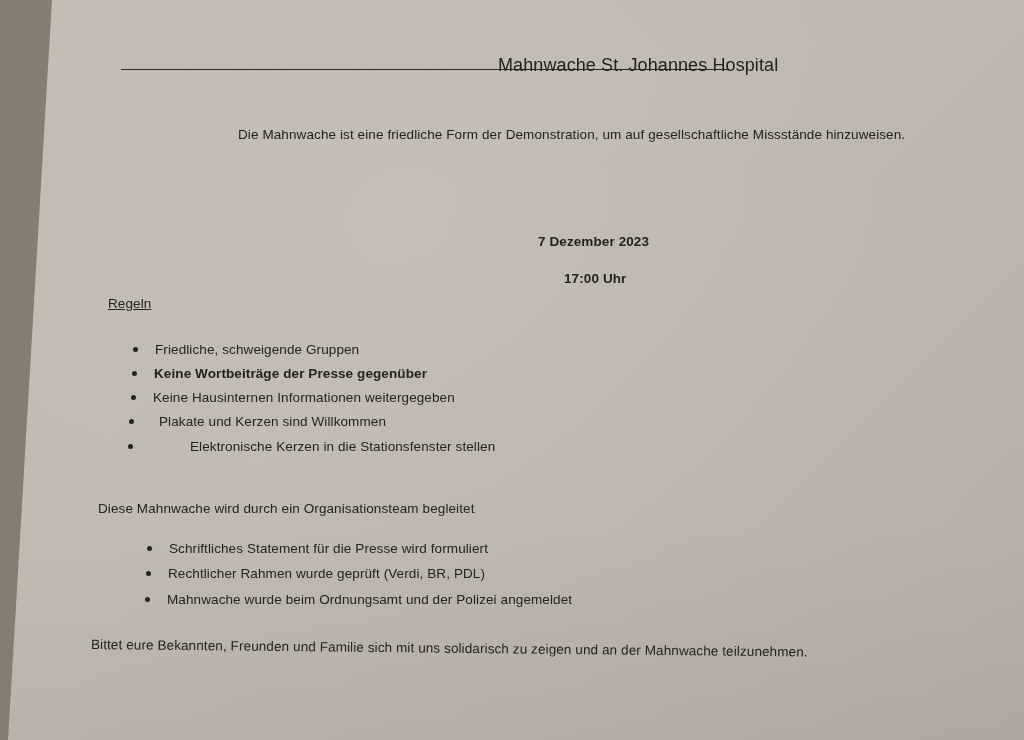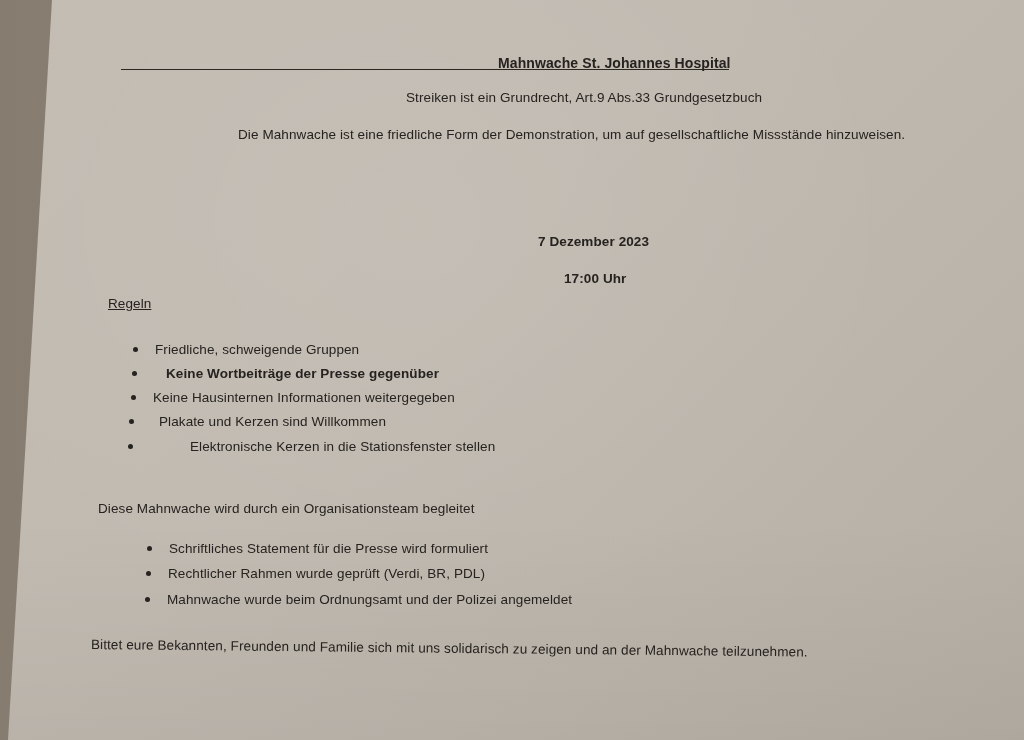--- a/index.html
+++ b/index.html
@@ -43,52 +43,51 @@
     }
     .abs { position: absolute; white-space: nowrap; }
     .title-rule {
       position: absolute;
       left: 121px; top: 69px;
       width: 608px; height: 1px;
       background: #2a2622;
     }
     .title {
       left: 498px; top: 55px;
-      font-weight: bold;
-      font-size: 14px;
+      font-weight: normal;
+      font-size: 18px;
     }
     .subtitle { left: 406px; top: 90px; }
     .intro { left: 238px; top: 127px; }
     .location { left: 443px; top: 198px; font-weight: bold; }
     .date { left: 538px; top: 234px; font-weight: bold; }
     .time { left: 564px; top: 271px; font-weight: bold; }
     .rules-heading { left: 108px; top: 296px; text-decoration: underline; }
     .bullet-row { position: absolute; white-space: nowrap; display: flex; align-items: center; }
     .bullet-dot {
       display: inline-block;
       width: 5px; height: 5px;
       border-radius: 50%;
       background: #25221f;
       margin-right: 17px;
     }
-    .bold { font-weight: bold; gap: 12px; }
+    .bold { font-weight: bold; }
     .team-heading { left: 98px; top: 501px; }
     .closing { left: 91px; top: 637px; transform: rotate(0.6deg); transform-origin: left center; }
   </style>
 </head>
 <body>
 
 <div class="backdrop"></div>
 <div class="paper"></div>
 <div class="paper-shade"></div>
 
 <div class="doc">
   <div class="title-rule"></div>
   <div class="abs title">Mahnwache St. Johannes Hospital</div>
-  <div class="abs subtitle">Streiken ist ein Grundrecht, Art.9 Abs.33 Grundgesetzbuch</div>
   <div class="abs intro">Die Mahnwache ist eine friedliche Form der Demonstration, um auf gesellschaftliche Missstände hinzuweisen.</div>
 
   <div class="abs date">7 Dezember 2023</div>
   <div class="abs time">17:00 Uhr</div>
 
   <div class="abs rules-heading">Regeln</div>
 
   <div>
     <div class="bullet-row" style="left:133px; top:342px;">
       <span class="bullet-dot"></span>

